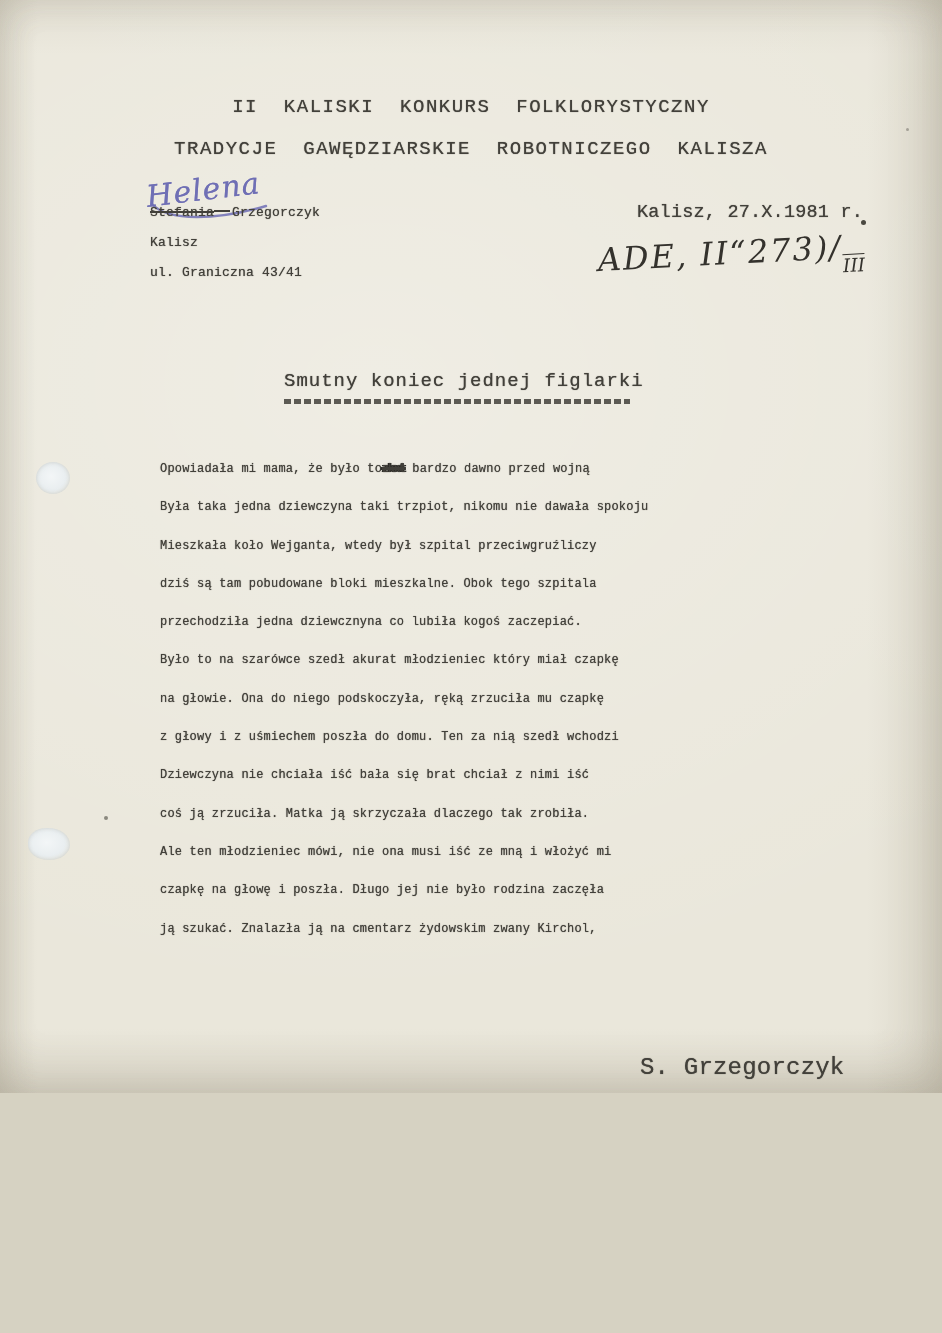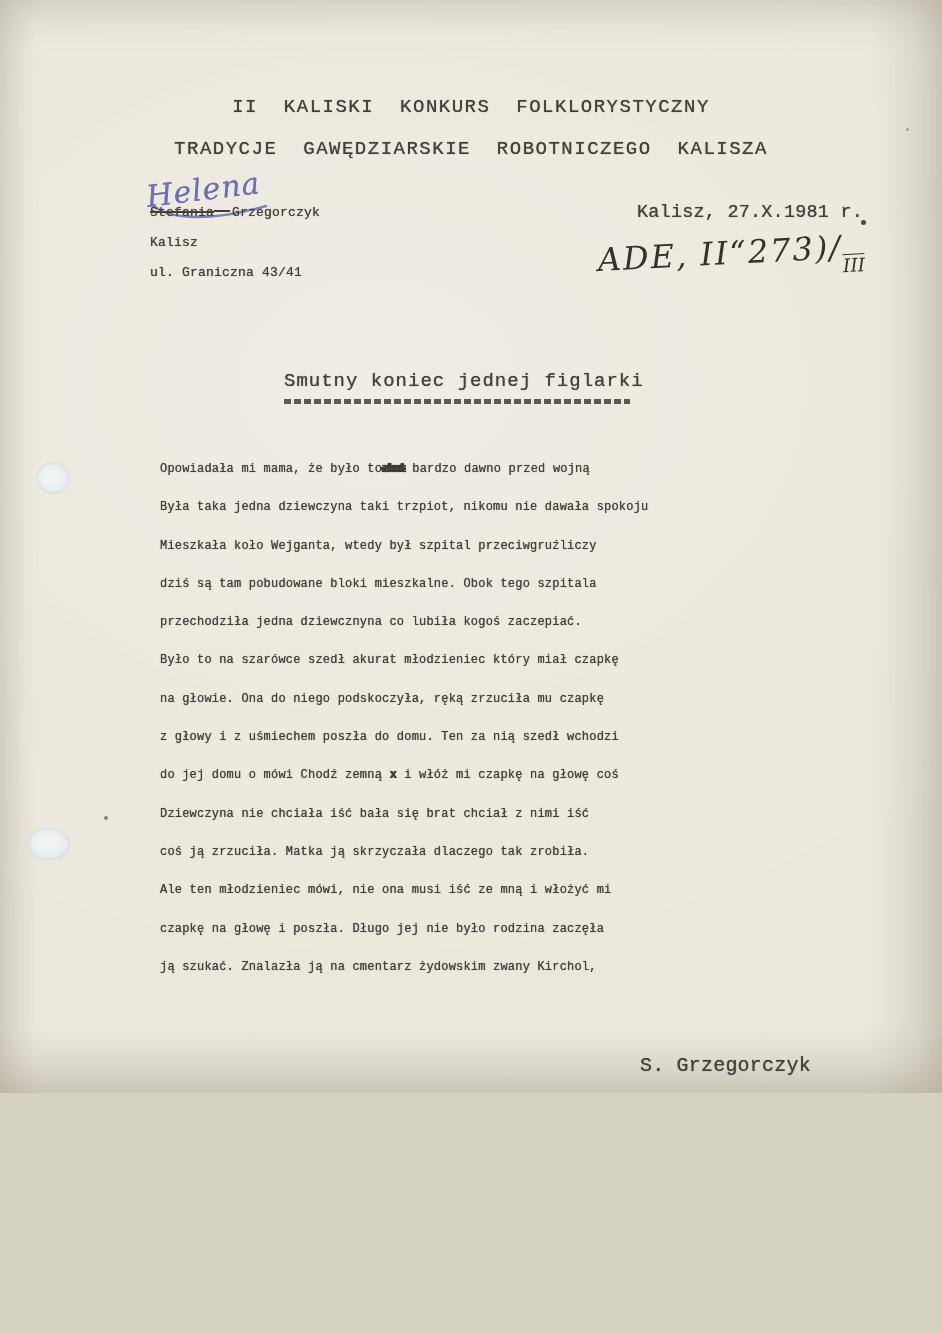--- a/index.html
+++ b/index.html
@@ -64,21 +64,21 @@
     opacity: 0.85;
   }
   .bodytext { position: absolute; left: 160px; top: 462px; font-size: 12px; }
   .bline { height: 38.3px; white-space: pre; }
   .blackout {
     font-weight: 900; text-decoration: line-through; text-decoration-thickness: 3px;
     letter-spacing: -1.5px;
     text-shadow: 0 0 1.2px #2a2925, 1px 0 0 #2a2925, -1px 0 0 #2a2925;
   }
   .boldx { font-weight: 900; text-shadow: 0.6px 0 0 #2a2925, 0 0 1px #2a2925; }
-  .signature { position: absolute; left: 640px; top: 1054px; font-size: 20px; }
+  .signature { position: absolute; left: 640px; top: 1054px; font-size: 24px; }
   .hole { position: absolute; border-radius: 50%;
     background: radial-gradient(ellipse at 45% 45%, #f3f6f7 0%, #e9eef0 55%, rgba(233,238,240,0) 100%);
     box-shadow: 0 0 4px rgba(160,160,150,0.4) inset; }
   .hole-1 { left: 36px; top: 462px; width: 34px; height: 32px; }
   .hole-2 { left: 28px; top: 828px; width: 42px; height: 32px; border-radius: 46% 54% 50% 50%; }
   .speck { position: absolute; background: #4a4840; border-radius: 50%; }
   .speck-1 { left: 861px; top: 220px; width: 5px; height: 5px; }
   .speck-2 { left: 104px; top: 816px; width: 4px; height: 4px; opacity: 0.6; }
   .speck-3 { left: 906px; top: 128px; width: 3px; height: 3px; opacity: 0.4; }
   .bleedthrough {
@@ -118,21 +118,20 @@
 
   <div class="bodytext">
     <div class="typed bline"><span>Opowiadała mi mama, że było to</span><span class="blackout">zkxt</span><span> bardzo dawno przed wojną</span></div>
     <div class="typed bline">Była taka jedna dziewczyna taki trzpiot, nikomu nie dawała spokoju</div>
     <div class="typed bline">Mieszkała koło Wejganta, wtedy był szpital przeciwgruźliczy</div>
     <div class="typed bline">dziś są tam pobudowane bloki mieszkalne. Obok tego szpitala</div>
     <div class="typed bline">przechodziła jedna dziewcznyna co lubiła kogoś zaczepiać.</div>
     <div class="typed bline">Było to na szarówce szedł akurat młodzieniec który miał czapkę</div>
     <div class="typed bline">na głowie. Ona do niego podskoczyła, ręką zrzuciła mu czapkę</div>
     <div class="typed bline">z głowy i z uśmiechem poszła do domu. Ten za nią szedł wchodzi</div>
-    <div class="typed bline"><span>do jej domu o mówi Chodź zemną </span><span class="boldx">x</span><span> i włóż mi czapkę na głowę coś</span></div>
     <div class="typed bline">Dziewczyna nie chciała iść bała się brat chciał z nimi iść</div>
     <div class="typed bline">coś ją zrzuciła. Matka ją skrzyczała dlaczego tak zrobiła.</div>
     <div class="typed bline">Ale ten młodzieniec mówi, nie ona musi iść ze mną i włożyć mi</div>
     <div class="typed bline">czapkę na głowę i poszła. Długo jej nie było rodzina zaczęła</div>
     <div class="typed bline">ją szukać. Znalazła ją na cmentarz żydowskim zwany Kirchol,</div>
   </div>
 
   <div class="typed signature">S. Grzegorczyk</div>
 
   <div class="hole hole-1"></div>

